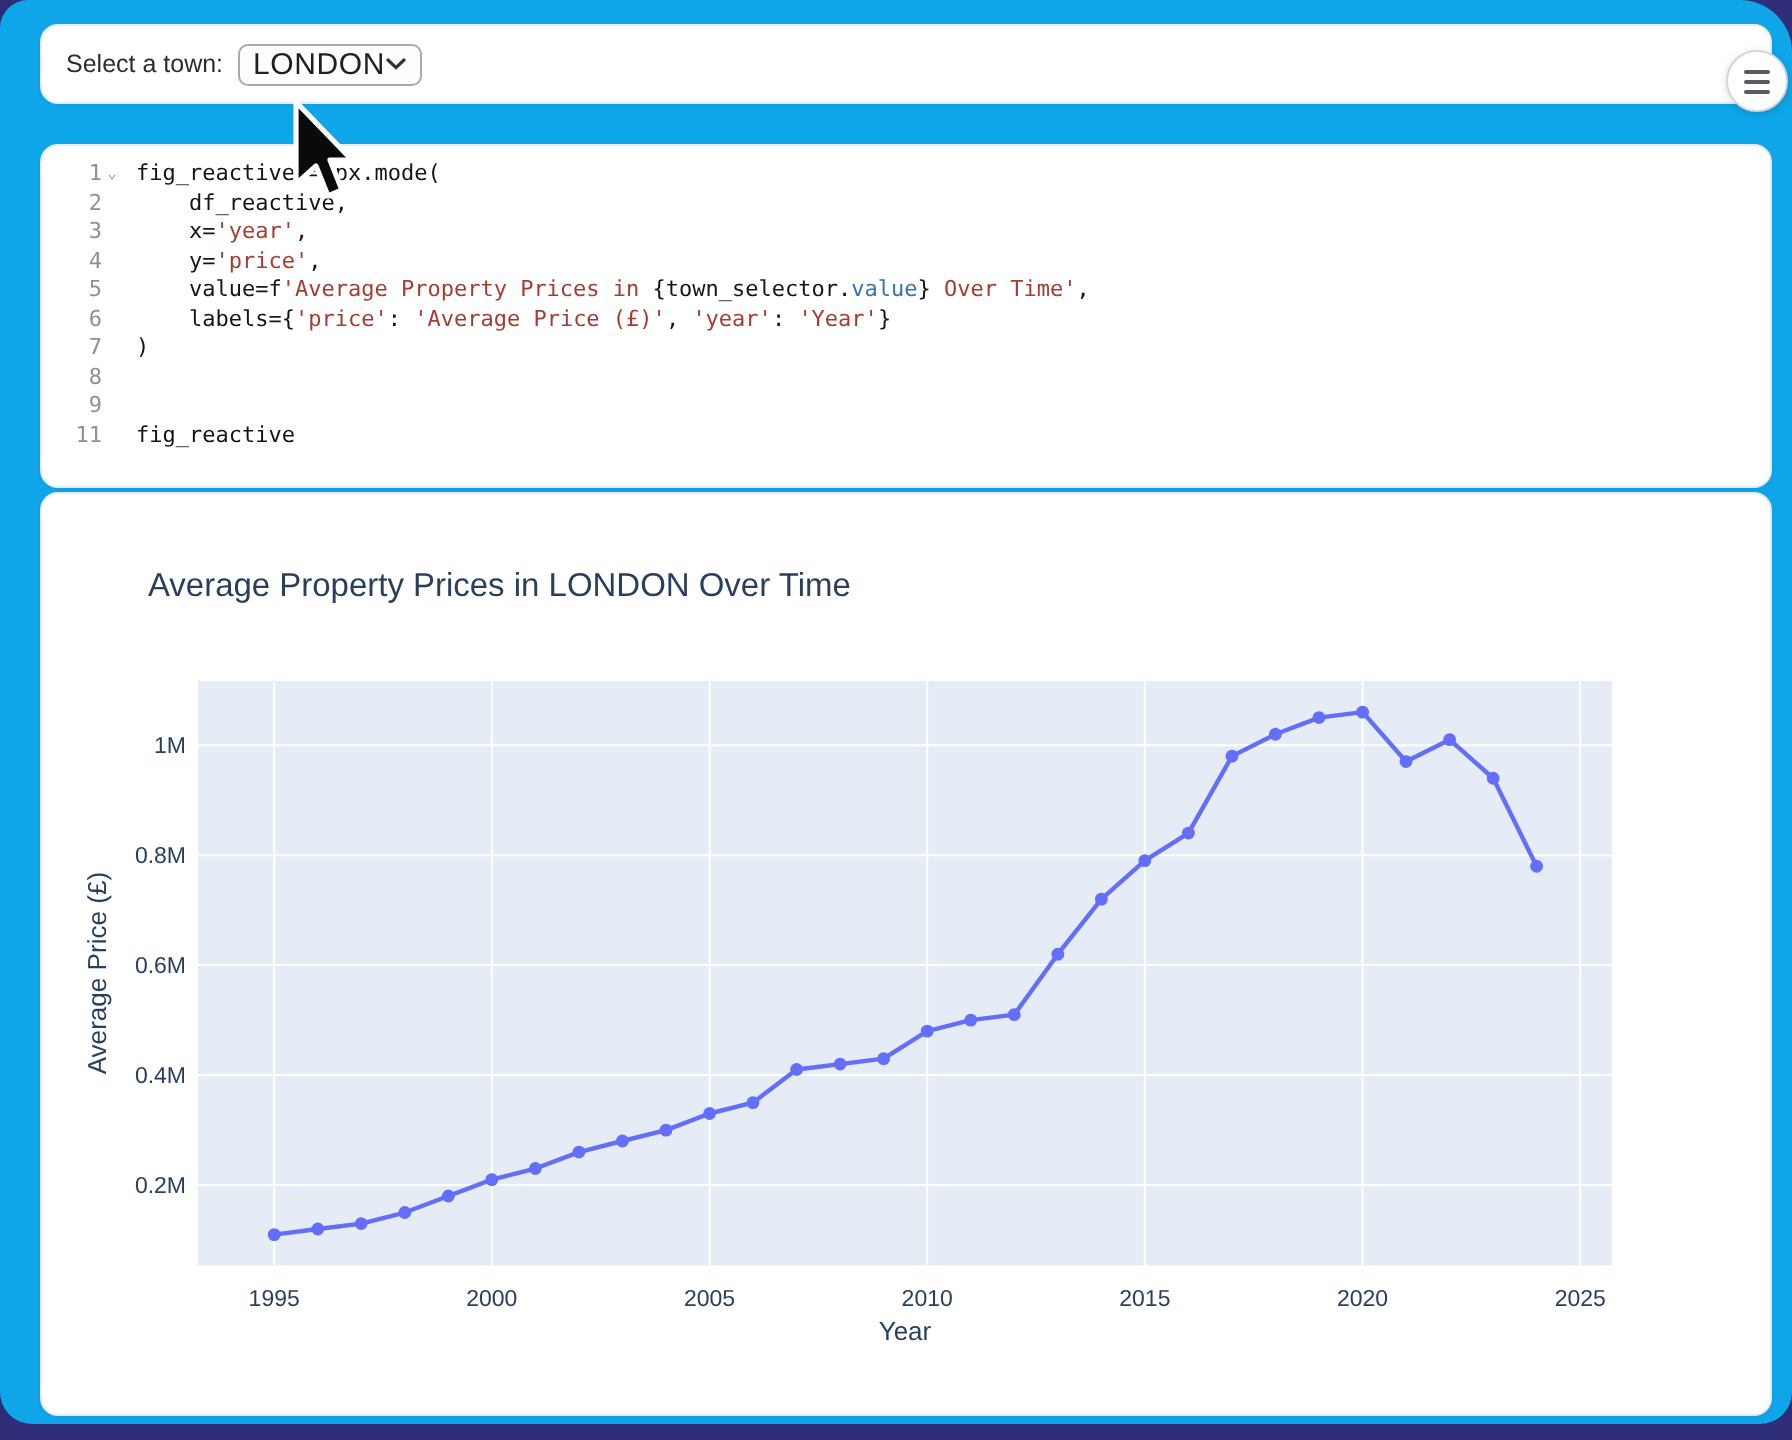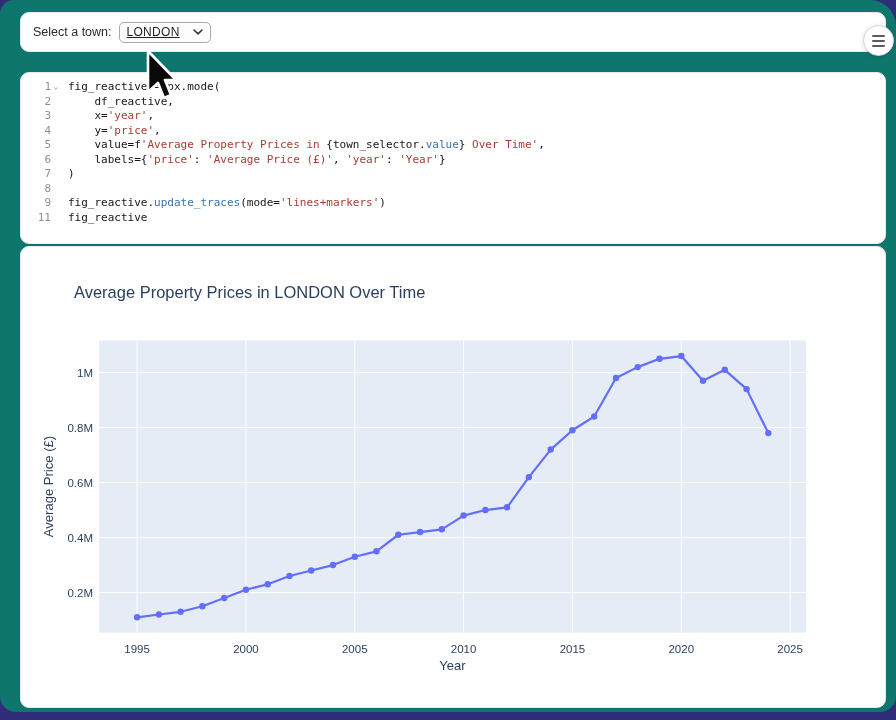--- a/index.html
+++ b/index.html
@@ -3,38 +3,38 @@
 <meta charset="utf-8">
 <style>
   html,body{margin:0;padding:0;}
   body{
     width:896px;height:720px;position:relative;overflow:hidden;
     background:#2f2c78;
     font-family:"Liberation Sans",sans-serif;
   }
   .app-card{
     position:absolute;left:0;top:0;width:896px;height:712px;
-    background:#0f766e;border-radius:14px 26px 16px 16px;
+    background:#0ea5e9;border-radius:14px 26px 16px 16px;
   }
   .cell{
     position:absolute;left:20px;right:10px;background:#fff;
     border:1px solid #e9e9ee;border-radius:9px;
     box-shadow:0 1px 2px rgba(20,20,40,0.04);
   }
   
   .cell-selector{top:12px;height:38px;}
   .selector-inner{display:flex;align-items:center;height:100%;padding-left:12px;}
   .selector-label{font-size:12.5px;color:#2b2b33;}
   .dropdown{
     margin-left:7px;width:92px;height:21px;box-sizing:border-box;
     border:1px solid #a9a9b0;border-radius:5px;background:#fdfdfd;
     display:flex;align-items:center;justify-content:space-between;
     padding:0 7px;cursor:pointer;
   }
-  .dropdown-value{font-size:12px;color:#1f1f24;letter-spacing:.3px;text-decoration:underline;}
+  .dropdown-value{font-size:15px;color:#1f1f24;letter-spacing:.3px;}
   
   .cell-code{top:72px;height:170px;overflow:hidden;}
   .code-wrap{padding:7px 0 0 0;}
   .cm-line{display:flex;height:14.5px;line-height:14.5px;white-space:pre;
     font-family:"DejaVu Sans Mono","Liberation Mono",monospace;font-size:11px;}
   .ln{width:30px;text-align:right;color:#8f8f98;flex:0 0 30px;}
   .fold{width:10px;flex:0 0 10px;color:#9a9aa2;font-size:8px;line-height:14px;text-align:center;}
   .nofold{width:10px;flex:0 0 10px;}
   .codetxt{padding-left:7px;color:#15141a;}
   .tok-p{color:#15141a;}
@@ -75,21 +75,21 @@
   <div class="cell cell-code">
     <div class="code-wrap" id="code-wrap">
         <div class="cm-line"><span class="ln">1</span><span class="fold">⌄</span><span class="codetxt"><span class="tok-p">fig_reactive = px.mode(</span></span></div>
         <div class="cm-line"><span class="ln">2</span><span class="nofold"></span><span class="codetxt"><span class="tok-p">    df_reactive,</span></span></div>
         <div class="cm-line"><span class="ln">3</span><span class="nofold"></span><span class="codetxt"><span class="tok-p">    x=</span><span class="tok-s">'year'</span><span class="tok-p">,</span></span></div>
         <div class="cm-line"><span class="ln">4</span><span class="nofold"></span><span class="codetxt"><span class="tok-p">    y=</span><span class="tok-s">'price'</span><span class="tok-p">,</span></span></div>
         <div class="cm-line"><span class="ln">5</span><span class="nofold"></span><span class="codetxt"><span class="tok-p">    value=f</span><span class="tok-s">'Average Property Prices in </span><span class="tok-p">{town_selector.</span><span class="tok-fn">value</span><span class="tok-p">}</span><span class="tok-s"> Over Time'</span><span class="tok-p">,</span></span></div>
         <div class="cm-line"><span class="ln">6</span><span class="nofold"></span><span class="codetxt"><span class="tok-p">    labels={</span><span class="tok-s">'price'</span><span class="tok-p">: </span><span class="tok-s">'Average Price (£)'</span><span class="tok-p">, </span><span class="tok-s">'year'</span><span class="tok-p">: </span><span class="tok-s">'Year'</span><span class="tok-p">}</span></span></div>
         <div class="cm-line"><span class="ln">7</span><span class="nofold"></span><span class="codetxt"><span class="tok-p">)</span></span></div>
         <div class="cm-line"><span class="ln">8</span><span class="nofold"></span><span class="codetxt"></span></div>
-        <div class="cm-line"><span class="ln">9</span><span class="nofold"></span><span class="codetxt"><span class="tok-p">fig_reactive.</span><span class="tok-fn">update_traces</span><span class="tok-p">(mode=</span><span class="tok-s">'lines+markers'</span><span class="tok-p">)</span></span></div>
+        <div class="cm-line"><span class="ln">9</span><span class="nofold"></span></div>
         <div class="cm-line"><span class="ln">11</span><span class="nofold"></span><span class="codetxt"><span class="tok-p">fig_reactive</span></span></div>
       </div>
   </div>
 
   <div class="cell cell-output">
     <svg class="chart-svg" id="chart" viewBox="0 0 864 458" preserveAspectRatio="none">
         <rect x="78" y="93" width="707" height="291" fill="#e5ecf6"></rect>
         <line x1="116.09267241379308" x2="116.09267241379308" y1="93" y2="384" stroke="#ffffff" stroke-width="1"></line>
         <line x1="224.92887931034474" x2="224.92887931034474" y1="93" y2="384" stroke="#ffffff" stroke-width="1"></line>
         <line x1="333.7650862068964" x2="333.7650862068964" y1="93" y2="384" stroke="#ffffff" stroke-width="1"></line>

